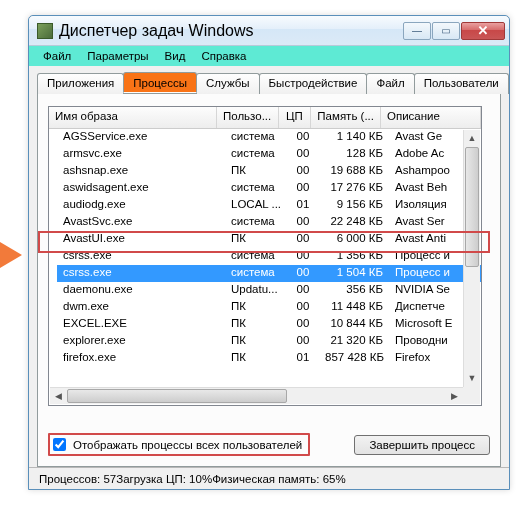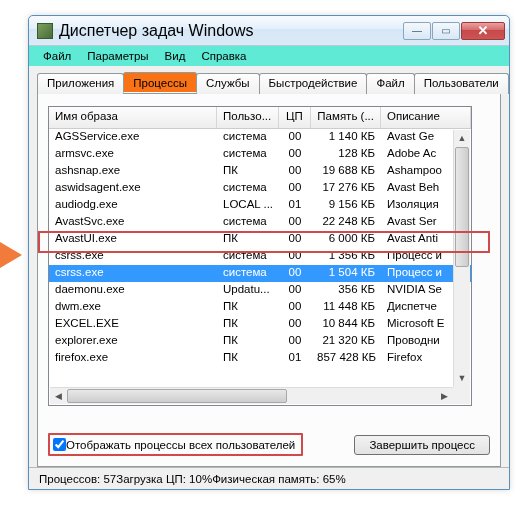--- a/index.html
+++ b/index.html
@@ -11,46 +11,46 @@
 .titlebar-text { font-size: 16px; color: #000; flex: 1; }
 .win-controls { display: flex; gap: 1px; margin-right: 2px; }
 .win-btn { width: 28px; height: 18px; border: 1px solid #8AA6BE; border-radius: 2px; background: linear-gradient(to bottom,#F3F8FC,#D8E8F5); display: flex; align-items: center; justify-content: center; font-size: 10px; color: #3a5a7a; }
 .win-btn.close { width: 44px; background: linear-gradient(to bottom,#E9A0A0 0%,#D66A6A 45%,#C84848 46%,#C95656 100%); border-color: #A03838; color: #fff; font-size: 13px; font-weight: bold; }
 .menubar { height: 20px; display: flex; align-items: center; padding: 0 6px; background: #5eead4; font-size: 11.5px; color: #000; }
 .menubar span { padding: 2px 8px; }
 .tab-area { margin: 6px 8px 0 8px; }
 .tabs { display: flex; position: relative; z-index: 2; }
 .tab { font-size: 11.5px; padding: 3px 9px; border: 1px solid #919B9C; border-bottom: none; background: linear-gradient(to bottom,#FEFEFE,#F0F0F0); margin-right: -1px; border-radius: 3px 3px 0 0; position: relative; top: 1px; }
 .tab.active { background: #f97316; padding-top: 4px; top: 0; border-bottom: 1px solid #FCFCFC; z-index: 3; }
-.tab-panel { border: 1px solid #919B9C; background: #FCFCFC; padding: 12px 28px 10px 10px; height: 374px; position: relative; }
+.tab-panel { border: 1px solid #919B9C; background: #FCFCFC; padding: 12px 18px 10px 10px; height: 374px; position: relative; }
 .listview { border: 1px solid #828790; background: #fff; height: 300px; position: relative; }
 .lv-header { display: flex; background: linear-gradient(to bottom,#FDFDFD,#EDEDED); border-bottom: 1px solid #CCCCCC; height: 22px; }
 .lv-header div { font-size: 11.5px; padding: 3px 6px; border-right: 1px solid #D6D6D6; white-space: nowrap; overflow: hidden; }
 .col-img { width: 168px; }
 .col-user { width: 62px; }
 .col-cpu { width: 32px; text-align: center; }
 .col-mem { width: 70px; text-align: right; }
 .col-desc { width: 70px; flex: 1; }
-.lv-body { overflow: hidden; height: 260px; position: relative; }
+.lv-body { overflow: hidden; height: 260px; position: relative; margin-left: 8px; }
 .lv-row { display: flex; height: 17px; font-size: 11.5px; }
 .lv-row div { padding: 1px 6px; white-space: nowrap; overflow: hidden; }
 .lv-row.selected { background: #3399FF; color: #fff; }
 .lv-scrollbar-v { position: absolute; right: 1px; top: 23px; bottom: 18px; width: 17px; background: #F0F0F0; border-left: 1px solid #ddd; }
 .lv-scrollbar-v .thumb { position: absolute; top: 17px; left: 1px; right: 1px; height: 120px; background: linear-gradient(to right,#E8E8E8,#CDCDCD); border: 1px solid #A8A8A8; border-radius: 2px; }
 .lv-scrollbar-v .arr { position: absolute; left: 0; right: 0; height: 17px; text-align: center; font-size: 9px; color: #555; line-height: 17px; }
 .lv-scrollbar-v .arr.up { top: 0; }
 .lv-scrollbar-v .arr.down { bottom: 0; }
 .lv-scrollbar-h { position: absolute; left: 1px; right: 18px; bottom: 1px; height: 17px; background: #F0F0F0; border-top: 1px solid #ddd; }
 .lv-scrollbar-h .thumb { position: absolute; left: 17px; top: 1px; bottom: 1px; width: 220px; background: linear-gradient(to bottom,#E8E8E8,#CDCDCD); border: 1px solid #A8A8A8; border-radius: 2px; }
 .lv-scrollbar-h .arr { position: absolute; top: 0; bottom: 0; width: 17px; text-align: center; font-size: 9px; color: #555; line-height: 17px; }
 .lv-scrollbar-h .arr.left { left: 0; }
 .lv-scrollbar-h .arr.right { right: 0; }
 .corner { position: absolute; right: 1px; bottom: 1px; width: 17px; height: 17px; background: #F0F0F0; }
 .bottom-controls { position: absolute; left: 10px; right: 10px; bottom: 10px; display: flex; align-items: center; justify-content: space-between; }
-.checkbox-wrap { display: flex; align-items: center; font-size: 11.5px; gap: 0; border: 2px solid #D14A4A; padding: 3px 6px 3px 3px; border-radius: 1px; }
+.checkbox-wrap { display: flex; align-items: center; font-size: 11.5px; gap: 7px; border: 2px solid #D14A4A; padding: 3px 6px 3px 3px; border-radius: 1px; }
 .checkbox-wrap input { width: 13px; height: 13px; }
 .end-btn { font-size: 11.5px; padding: 3px 14px; border: 1px solid #707070; border-radius: 3px; background: linear-gradient(to bottom,#F2F2F2,#E3E3E3); }
 .statusbar { position: absolute; left: 0; right: 0; bottom: 0; height: 22px; border-top: 1px solid #B8B8B8; background: #F0F0F0; display: flex; align-items: center; font-size: 11.5px; padding: 0 10px; }
 .row-highlight-box { position: absolute; border: 2px solid #D14A4A; pointer-events: none; z-index: 4; }
 .hl1 { left: 38px; top: 231px; width: 452px; height: 22px; }
 </style>
 </head>
 <body>
 
 <div class="bg-arrow"></div>

